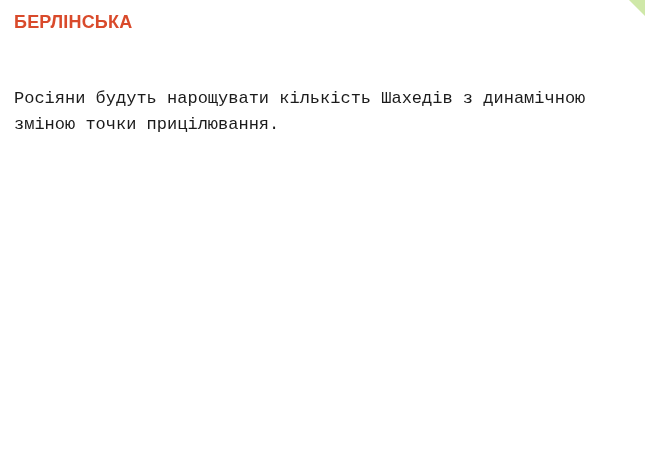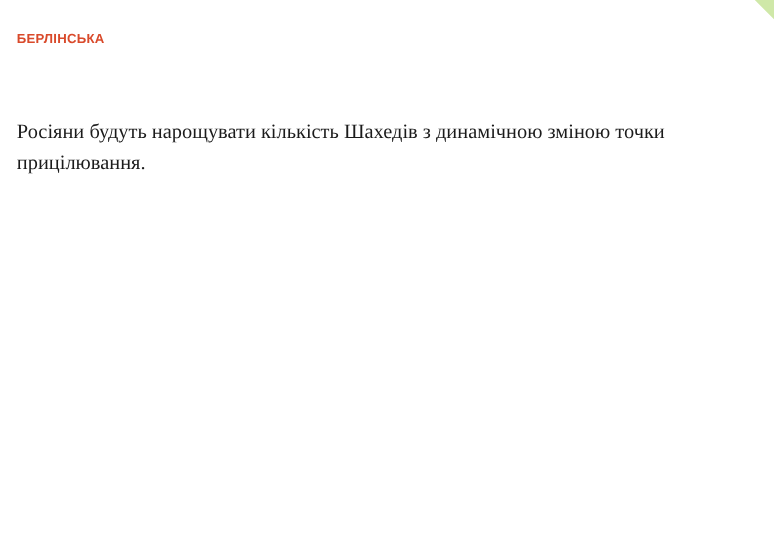--- a/index.html
+++ b/index.html
@@ -35,36 +35,37 @@
     top: 0;
     width: 0;
     height: 0;
     border-top: 16px solid #cfe8a8;
     border-left: 16px solid transparent;
   }
   .title {
     color: #d94a2b;
     font-family: "Liberation Sans", "DejaVu Sans", sans-serif;
     font-weight: bold;
-    font-size: 11px;
+    font-size: 18px;
     letter-spacing: 0.2px;
     line-height: 22px;
-    margin: 12px 0 2px 0;
+    margin: 1px 0 2px 0;
     white-space: pre;
   }
   .body-text {
     color: #1b1b1b;
     font-size: 17px;
     line-height: 25.5px;
     margin: 0;
     white-space: pre-wrap;
     word-wrap: break-word;
   }
   .para {
     margin: 0;
+    font-family: Liberation Mono, monospace;
   }
   .spacer {
     height: 25px;
   }
 </style>
 </head>
 <body>
 
 <div class="message">
 

